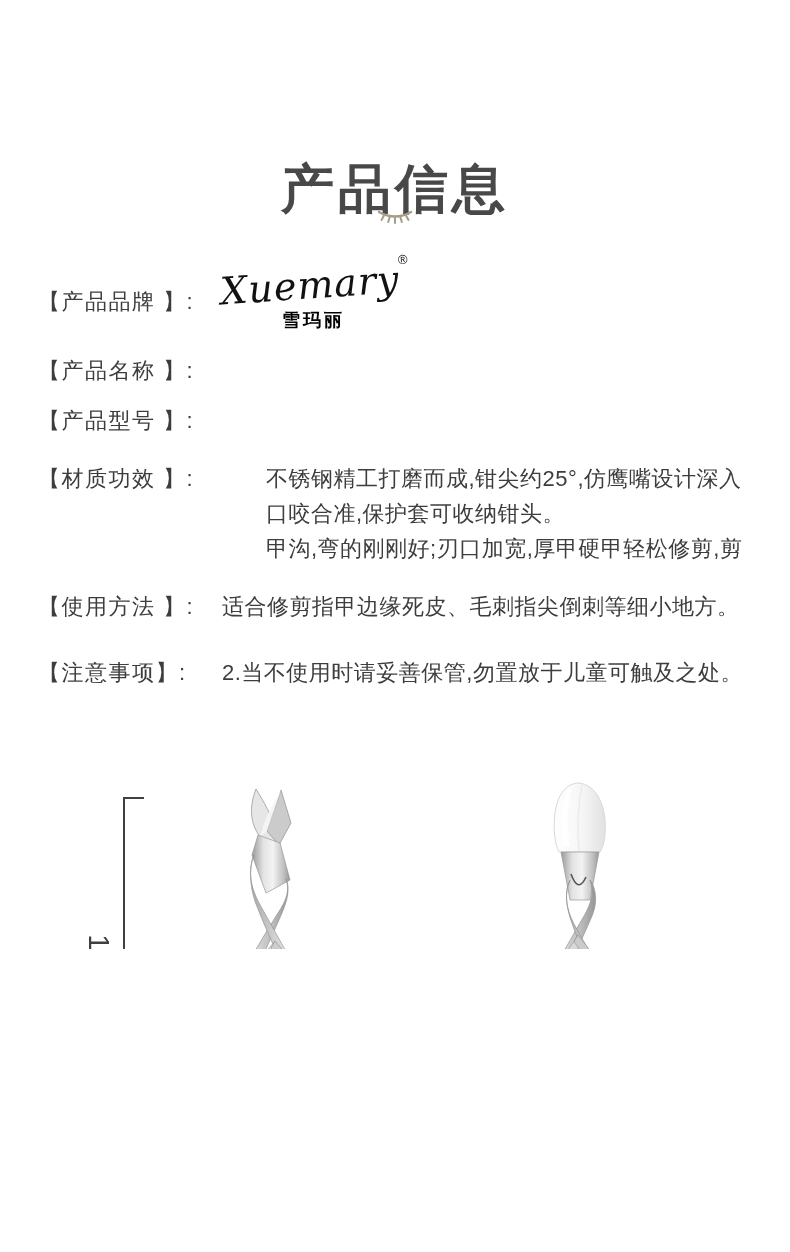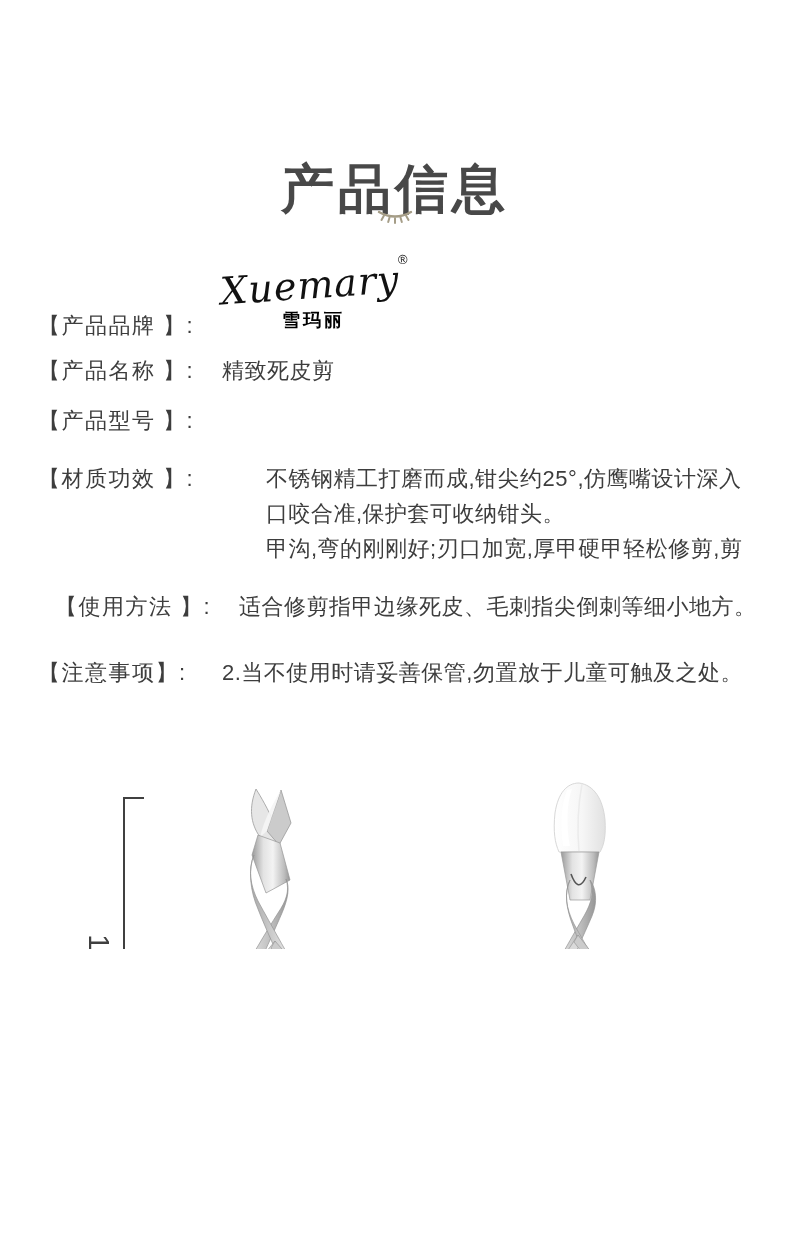--- a/index.html
+++ b/index.html
@@ -9,25 +9,25 @@
   .title{position:absolute;top:118px;left:0;width:790px;text-align:center;
          font-size:53px;font-weight:700;color:#484848;letter-spacing:4px;}
 
   .lash-wrap{position:absolute;top:206px;left:50%;transform:translateX(-50%);width:40px;height:20px;}
 
   .row{position:absolute;left:38px;display:flex;align-items:flex-start;}
   .row .lbl{width:184px;flex:0 0 184px;font-size:22px;color:#3d3d3d;letter-spacing:1.5px;white-space:nowrap;}
   .row .val{width:548px;font-size:22px;color:#3d3d3d;letter-spacing:0.5px;}
   .lh26{line-height:26px;} .lh35{line-height:35px;}
 
-  .row-brand{top:289px;margin-top:24px;}
+  .row-brand{top:289px;}
   .row-name{top:358px;}
   .row-model{top:408px;flex-direction:column;}
   .row-material{top:461px;gap:44px;}
-  .row-usage{top:594px;margin-left:17px;}
+  .row-usage{top:594px;}
   .row-notice{top:647px;margin-top:8px;}
 
   .logo{position:absolute;left:220px;top:258px;width:180px;height:80px;color:#111;}
   .logo-script{font-family:"DejaVu Serif","Liberation Serif",serif;font-style:italic;
                font-size:38px;letter-spacing:1px;display:inline-block;transform:rotate(-4deg);}
   .logo-reg{font-size:13px;vertical-align:28px;font-style:normal;font-family:"Liberation Sans",sans-serif;}
   .logo-cn{position:absolute;left:62px;top:50px;font-size:18px;font-weight:700;letter-spacing:3px;color:#000000;}
 
   
   .dim{position:absolute;background:#404040;}
@@ -65,21 +65,20 @@
   <div class="row row-brand lh26">
     <span class="lbl">【产品品牌 】:</span>
   </div>
   <div class="logo">
     <span class="logo-script"><span>Xuemary</span><sup class="logo-reg">®</sup></span>
     <div class="logo-cn">雪玛丽</div>
   </div>
 
   <div class="row row-name lh26">
     <span class="lbl">【产品名称 】:</span>
-    <div class="val">精致死皮剪</div>
   </div>
 
   <div class="row row-model lh26">
     <span class="lbl">【产品型号 】:</span>
   </div>
 
   <div class="row row-material lh35">
     <span class="lbl">【材质功效 】:</span>
     <div class="val">
       <div>不锈钢精工打磨而成,钳尖约25°,仿鹰嘴设计深入</div>

